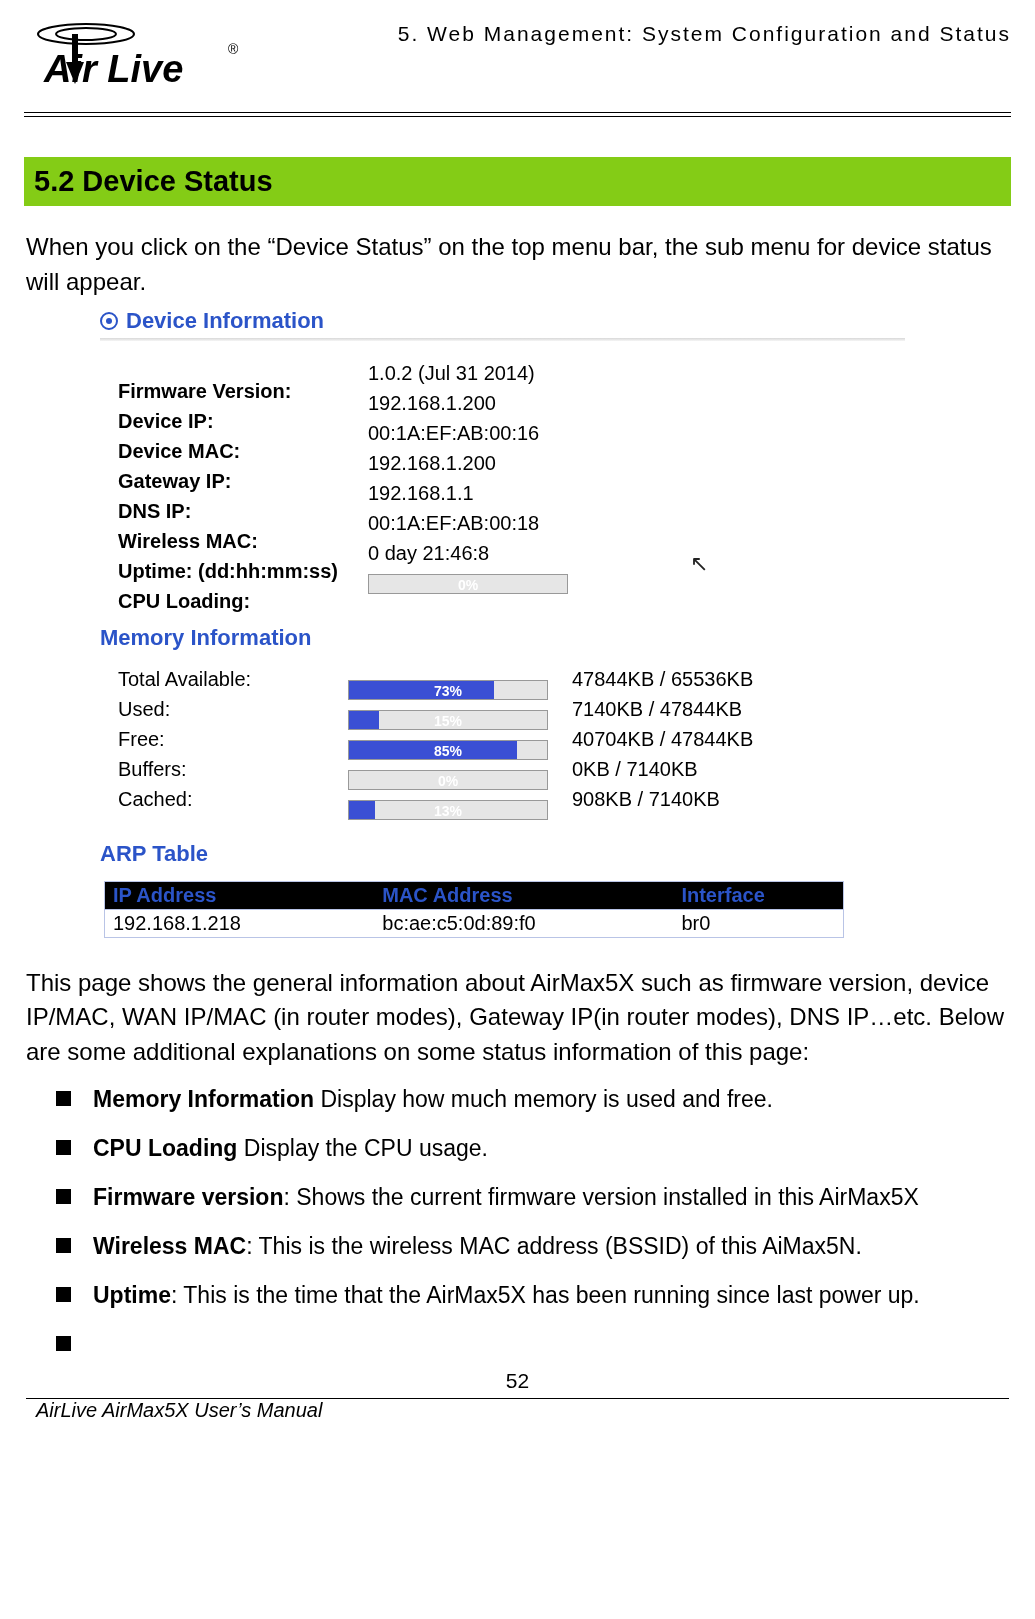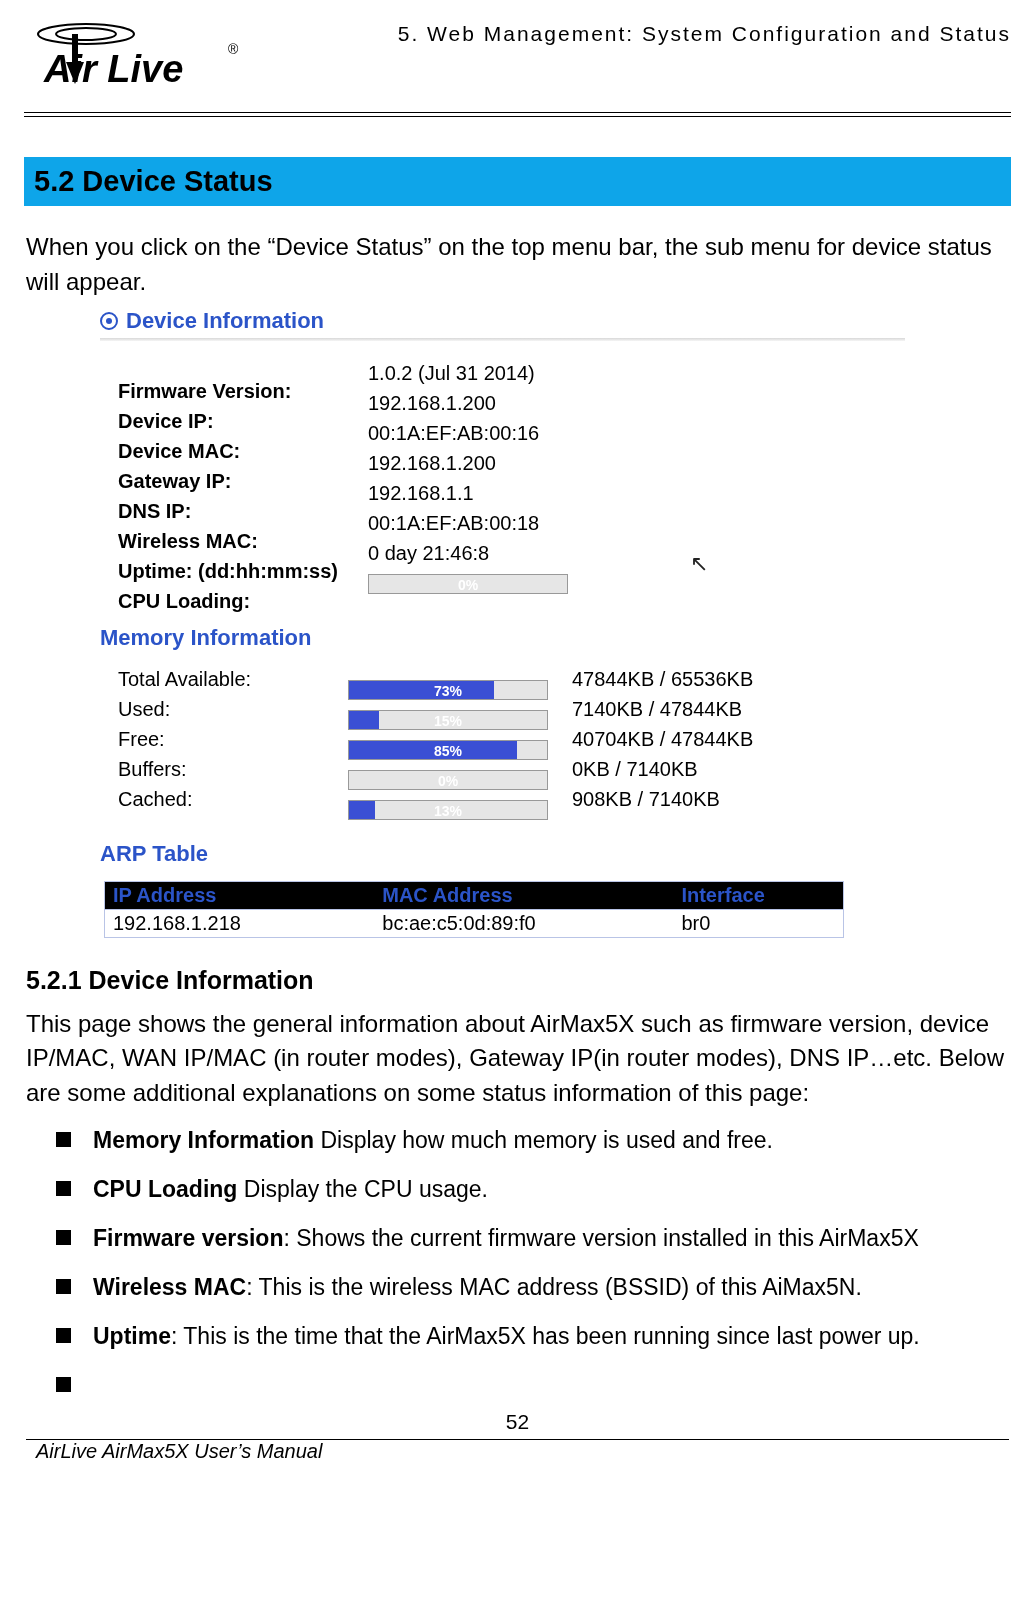--- a/index.html
+++ b/index.html
@@ -26,21 +26,21 @@
       letter-spacing: 2px;
       padding-top: 2px;
       padding-right: 4px;
     }
     .header-rules {
       margin: 0 4px 40px 4px;
     }
     .header-rules .line1 { border-top: 1.5px solid #000; height: 4px; }
     .header-rules .line2 { border-top: 1px solid #000; }
     .section-title {
-      background: #0ea5e9;
+      background: #84cc16;
       font-size: 29px;
       font-weight: bold;
       padding: 8px 10px;
       margin: 0 4px 24px 4px;
     }
     .body-text {
       font-size: 24px;
       line-height: 1.45;
       margin: 0 6px 8px 6px;
     }
@@ -327,21 +327,20 @@
           <div class="arp-row">
             <div class="arp-cell arp-c1">192.168.1.218</div>
             <div class="arp-cell arp-c2">bc:ae:c5:0d:89:f0</div>
             <div class="arp-cell arp-c3">br0</div>
           </div>
         </div>
     </div>
 
   </div>
 
-  <div class="subsection">5.2.1 Device Information</div>
   <p class="body-text">This page shows the general information about AirMax5X such as firmware version, device IP/MAC, WAN IP/MAC (in router modes), Gateway IP(in router modes), DNS IP…etc. Below are some additional explanations on some status information of this page:</p>
 
   <div class="bullets" id="bullets">
 
   <div class="bullet">
         <span class="sq"></span>
         <span><b>Memory Information</b> Display how much memory is used and free.</span>
       </div>
       <div class="bullet">
         <span class="sq"></span>

